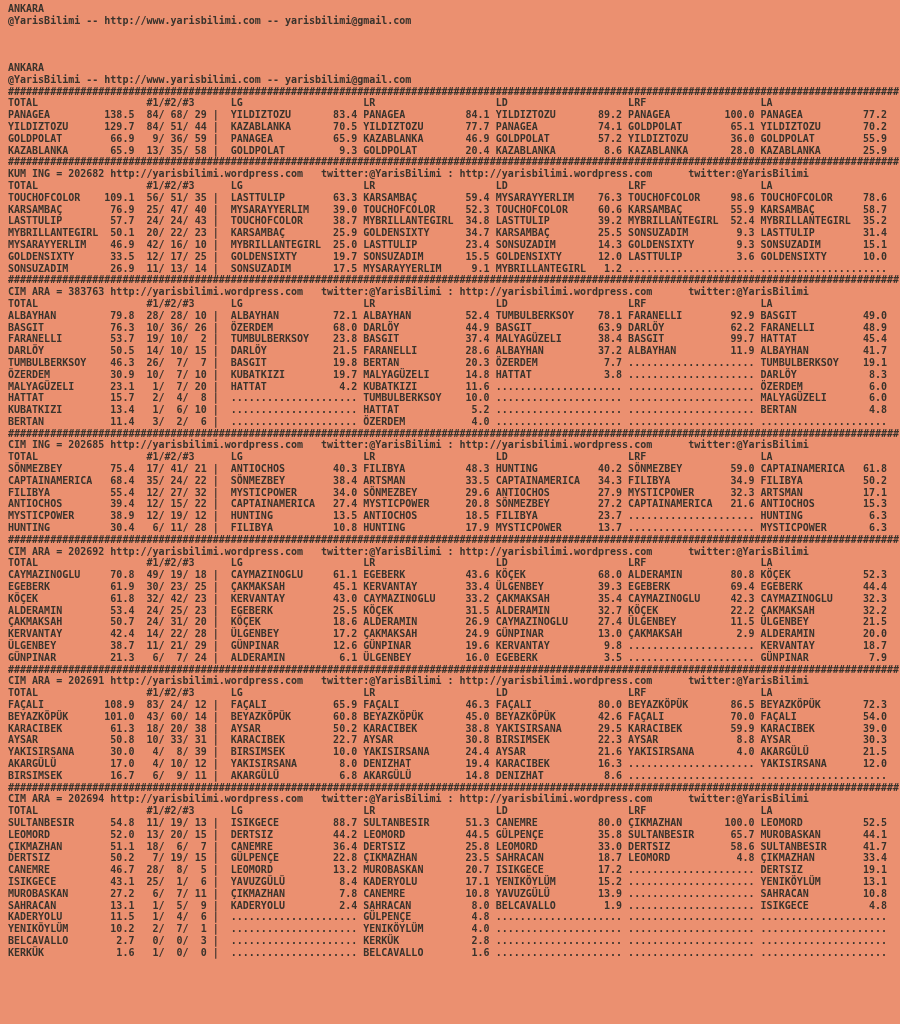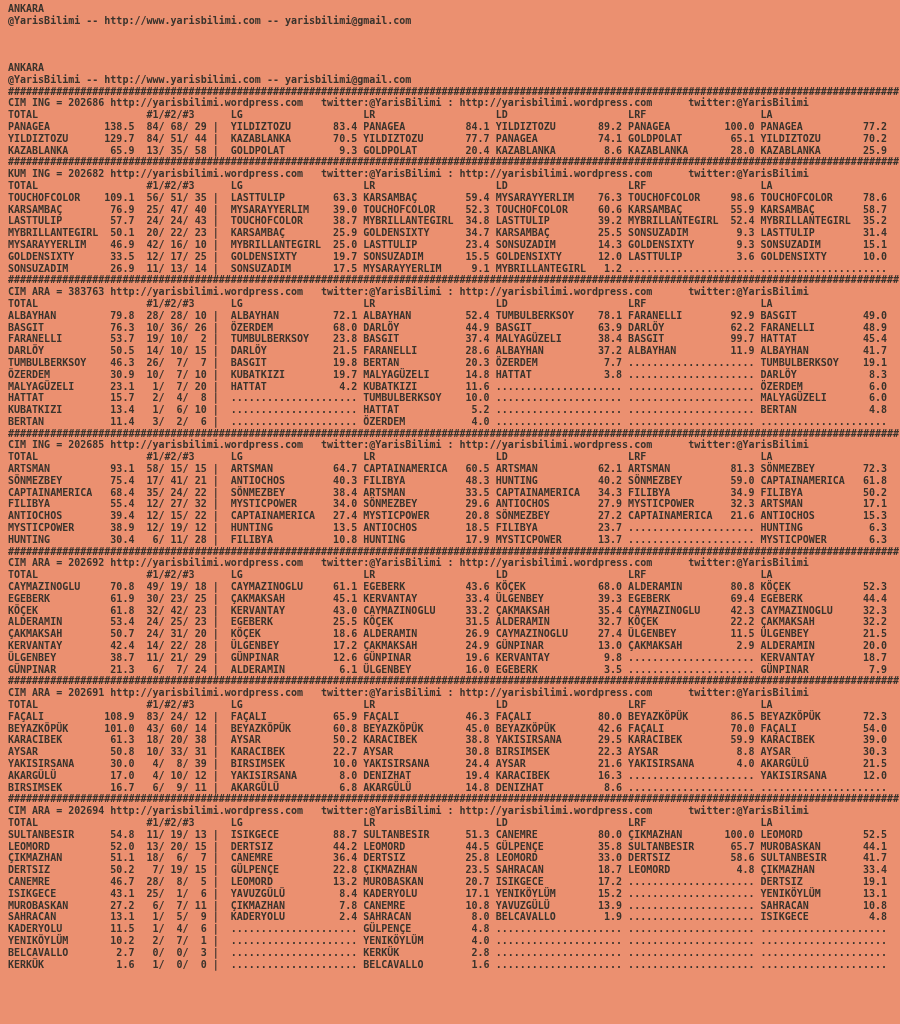--- a/index.html
+++ b/index.html
@@ -34,24 +34,24 @@
     <div class="line">@YarisBilimi -- http://www.yarisbilimi.com -- yarisbilimi@gmail.com</div>
     <div class="line"></div>
     <div class="line"></div>
     <div class="line"></div>
     <div class="line">ANKARA</div>
     <div class="line">@YarisBilimi -- http://www.yarisbilimi.com -- yarisbilimi@gmail.com</div>
   </header>
   <div id="blocks">
       <section>
         <div class="line">####################################################################################################################################################</div>
-        <div class="line">CIM ING = 202686 http://yarisbilimi.wordpress.com   twitter:@YarisBilimi : http://yarisbilimi.wordpress.com      twitter:@YarisBilimi</div>
         <div class="line">TOTAL                  #1/#2/#3      LG                    LR                    LD                    LRF                   LA</div>
         <div class="line">PANAGEA         138.5  84/ 68/ 29 |  YILDIZTOZU       83.4 PANAGEA          84.1 YILDIZTOZU       89.2 PANAGEA         100.0 PANAGEA          77.2</div>
         <div class="line">YILDIZTOZU      129.7  84/ 51/ 44 |  KAZABLANKA       70.5 YILDIZTOZU       77.7 PANAGEA          74.1 GOLDPOLAT        65.1 YILDIZTOZU       70.2</div>
+        <div class="line">GOLDPOLAT        66.9   9/ 36/ 59 |  PANAGEA          65.9 KAZABLANKA       46.9 GOLDPOLAT        57.2 YILDIZTOZU       36.0 GOLDPOLAT        55.9</div>
         <div class="line">KAZABLANKA       65.9  13/ 35/ 58 |  GOLDPOLAT         9.3 GOLDPOLAT        20.4 KAZABLANKA        8.6 KAZABLANKA       28.0 KAZABLANKA       25.9</div>
       </section>
       <section>
         <div class="line">####################################################################################################################################################</div>
         <div class="line">KUM ING = 202682 http://yarisbilimi.wordpress.com   twitter:@YarisBilimi : http://yarisbilimi.wordpress.com      twitter:@YarisBilimi</div>
         <div class="line">TOTAL                  #1/#2/#3      LG                    LR                    LD                    LRF                   LA</div>
         <div class="line">TOUCHOFCOLOR    109.1  56/ 51/ 35 |  LASTTULIP        63.3 KARSAMBAÇ        59.4 MYSARAYYERLIM    76.3 TOUCHOFCOLOR     98.6 TOUCHOFCOLOR     78.6</div>
         <div class="line">KARSAMBAÇ        76.9  25/ 47/ 40 |  MYSARAYYERLIM    39.0 TOUCHOFCOLOR     52.3 TOUCHOFCOLOR     60.6 KARSAMBAÇ        55.9 KARSAMBAÇ        58.7</div>
         <div class="line">LASTTULIP        57.7  24/ 24/ 43 |  TOUCHOFCOLOR     38.7 MYBRILLANTEGIRL  34.8 LASTTULIP        39.2 MYBRILLANTEGIRL  52.4 MYBRILLANTEGIRL  35.2</div>
         <div class="line">MYBRILLANTEGIRL  50.1  20/ 22/ 23 |  KARSAMBAÇ        25.9 GOLDENSIXTY      34.7 KARSAMBAÇ        25.5 SONSUZADIM        9.3 LASTTULIP        31.4</div>
@@ -71,21 +71,20 @@
         <div class="line">ÖZERDEM          30.9  10/  7/ 10 |  KUBATKIZI        19.7 MALYAGÜZELI      14.8 HATTAT            3.8 ..................... DARLÖY            8.3</div>
         <div class="line">MALYAGÜZELI      23.1   1/  7/ 20 |  HATTAT            4.2 KUBATKIZI        11.6 ..................... ..................... ÖZERDEM           6.0</div>
         <div class="line">HATTAT           15.7   2/  4/  8 |  ..................... TUMBULBERKSOY    10.0 ..................... ..................... MALYAGÜZELI       6.0</div>
         <div class="line">KUBATKIZI        13.4   1/  6/ 10 |  ..................... HATTAT            5.2 ..................... ..................... BERTAN            4.8</div>
         <div class="line">BERTAN           11.4   3/  2/  6 |  ..................... ÖZERDEM           4.0 ..................... ..................... .....................</div>
       </section>
       <section>
         <div class="line">####################################################################################################################################################</div>
         <div class="line">CIM ING = 202685 http://yarisbilimi.wordpress.com   twitter:@YarisBilimi : http://yarisbilimi.wordpress.com      twitter:@YarisBilimi</div>
         <div class="line">TOTAL                  #1/#2/#3      LG                    LR                    LD                    LRF                   LA</div>
-        <div class="line">ARTSMAN          93.1  58/ 15/ 15 |  ARTSMAN          64.7 CAPTAINAMERICA   60.5 ARTSMAN          62.1 ARTSMAN          81.3 SÖNMEZBEY        72.3</div>
         <div class="line">SÖNMEZBEY        75.4  17/ 41/ 21 |  ANTIOCHOS        40.3 FILIBYA          48.3 HUNTING          40.2 SÖNMEZBEY        59.0 CAPTAINAMERICA   61.8</div>
         <div class="line">CAPTAINAMERICA   68.4  35/ 24/ 22 |  SÖNMEZBEY        38.4 ARTSMAN          33.5 CAPTAINAMERICA   34.3 FILIBYA          34.9 FILIBYA          50.2</div>
         <div class="line">FILIBYA          55.4  12/ 27/ 32 |  MYSTICPOWER      34.0 SÖNMEZBEY        29.6 ANTIOCHOS        27.9 MYSTICPOWER      32.3 ARTSMAN          17.1</div>
         <div class="line">ANTIOCHOS        39.4  12/ 15/ 22 |  CAPTAINAMERICA   27.4 MYSTICPOWER      20.8 SÖNMEZBEY        27.2 CAPTAINAMERICA   21.6 ANTIOCHOS        15.3</div>
         <div class="line">MYSTICPOWER      38.9  12/ 19/ 12 |  HUNTING          13.5 ANTIOCHOS        18.5 FILIBYA          23.7 ..................... HUNTING           6.3</div>
         <div class="line">HUNTING          30.4   6/ 11/ 28 |  FILIBYA          10.8 HUNTING          17.9 MYSTICPOWER      13.7 ..................... MYSTICPOWER       6.3</div>
       </section>
       <section>
         <div class="line">####################################################################################################################################################</div>
         <div class="line">CIM ARA = 202692 http://yarisbilimi.wordpress.com   twitter:@YarisBilimi : http://yarisbilimi.wordpress.com      twitter:@YarisBilimi</div>

